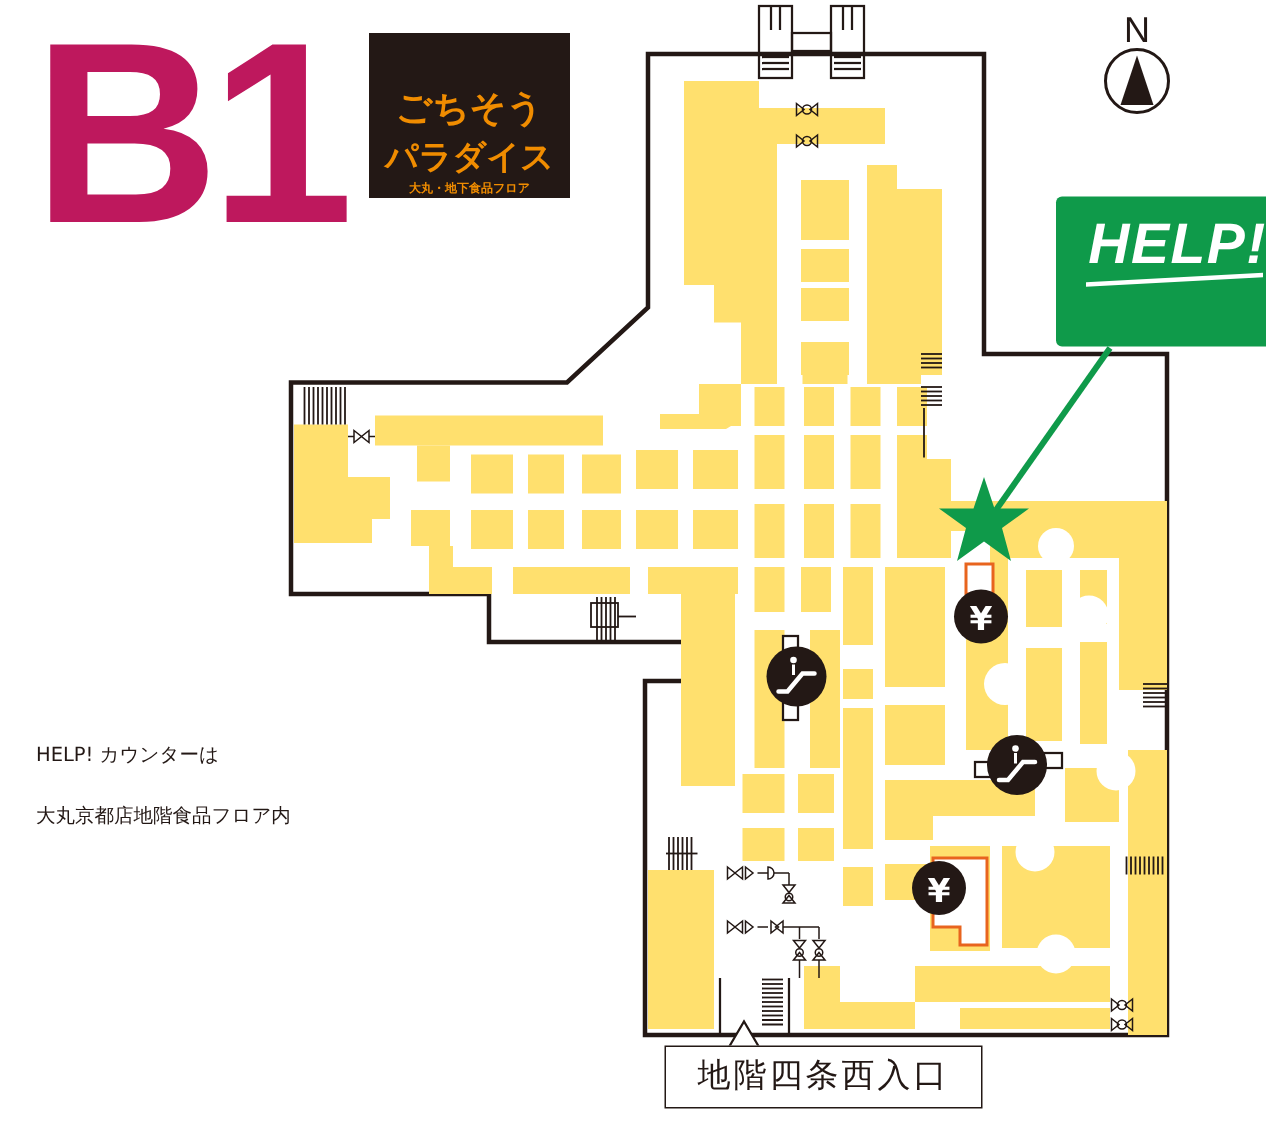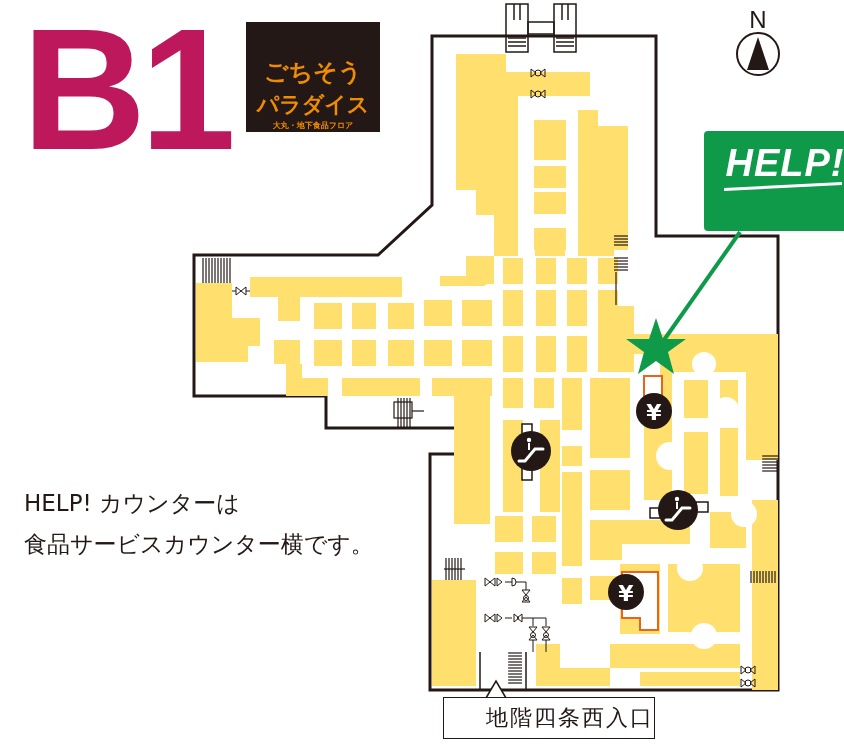--- a/index.html
+++ b/index.html
@@ -6,23 +6,23 @@
   body { width:844px; height:755px; position:relative; overflow:hidden; font-family:"DejaVu Sans", sans-serif; color:#231815; }
   .floor-label { position:absolute; left:22px; top:14px; font-family:"Liberation Sans", sans-serif; font-weight:bold; font-size:172px; line-height:150px; letter-spacing:-6px; color:#be185d; }
   .logo { position:absolute; left:246px; top:22px; width:134px; height:110px; background:#231815; }
   .logo svg { display:block; }
   .compass { position:absolute; left:728px; top:4px; width:60px; height:76px; }
   .help-badge { position:absolute; left:657px; top:131px; width:162px; height:100px; background:#0f9a4a; border-radius:4px; color:#fff; text-align:center;margin-left:47px; }
   .help-badge .help-title { display:block; font-family:"Liberation Sans", sans-serif; font-weight:bold; font-style:italic; font-size:38px; line-height:44px; margin-top:10px; letter-spacing:1px; }
   .help-badge .help-underline { position:absolute; left:20px; top:54px; width:118px; height:3px; background:#fff; transform:skewY(-3deg); }
   .help-badge .help-sub { display:block; font-size:16px; line-height:20px; margin-top:12px; letter-spacing:2px; }
   .map { position:absolute; left:0; top:0; }
-  .desc { position:absolute; left:24px; top:483px; font-size:23px; line-height:41px; color:#231815; }
+  .desc { position:absolute; left:24px; top:483px; font-size:13px; line-height:41px; color:#231815; }
   .desc div { white-space:nowrap; }
-  .entrance-label { position:absolute; left:443px; top:697px; width:212px; height:42px; border:1.5px solid #231815; box-sizing:border-box; background:#fff; font-size:22px; line-height:39px; text-align:right; letter-spacing:2px; color:#231815; }
+  .entrance-label { position:absolute; left:443px; top:697px; width:212px; height:42px; border:1.5px solid #231815; box-sizing:border-box; background:#fff; font-size:22px; line-height:39px; text-align:center; letter-spacing:2px; color:#231815; }
 </style>
 </head>
 <body>
 
 <div class="floor-label">B1</div>
 
 <div class="logo">
   <svg width="134" height="134" viewBox="0 0 134 134">
     <text x="67" y="58" text-anchor="middle" fill="#f08c00" font-family="DejaVu Sans, sans-serif" font-weight="bold" font-size="24">ごちそう</text>
     <text x="67" y="90" text-anchor="middle" fill="#f08c00" font-family="DejaVu Sans, sans-serif" font-weight="bold" font-size="22">パラダイス</text>
@@ -320,16 +320,16 @@
   </g>
 </svg>
 
 <div class="help-badge">
   <span class="help-title">HELP!</span>
   <span class="help-underline"></span>
 </div>
 
 <div class="desc">
   <div>HELP! カウンターは</div>
-  <div>食品サービスカウンター横です。</div>
+  <div>大丸京都店地階食品フロア内</div>
 </div>
 
 <div class="entrance-label">地階四条西入口</div>
 
 </body></html>

